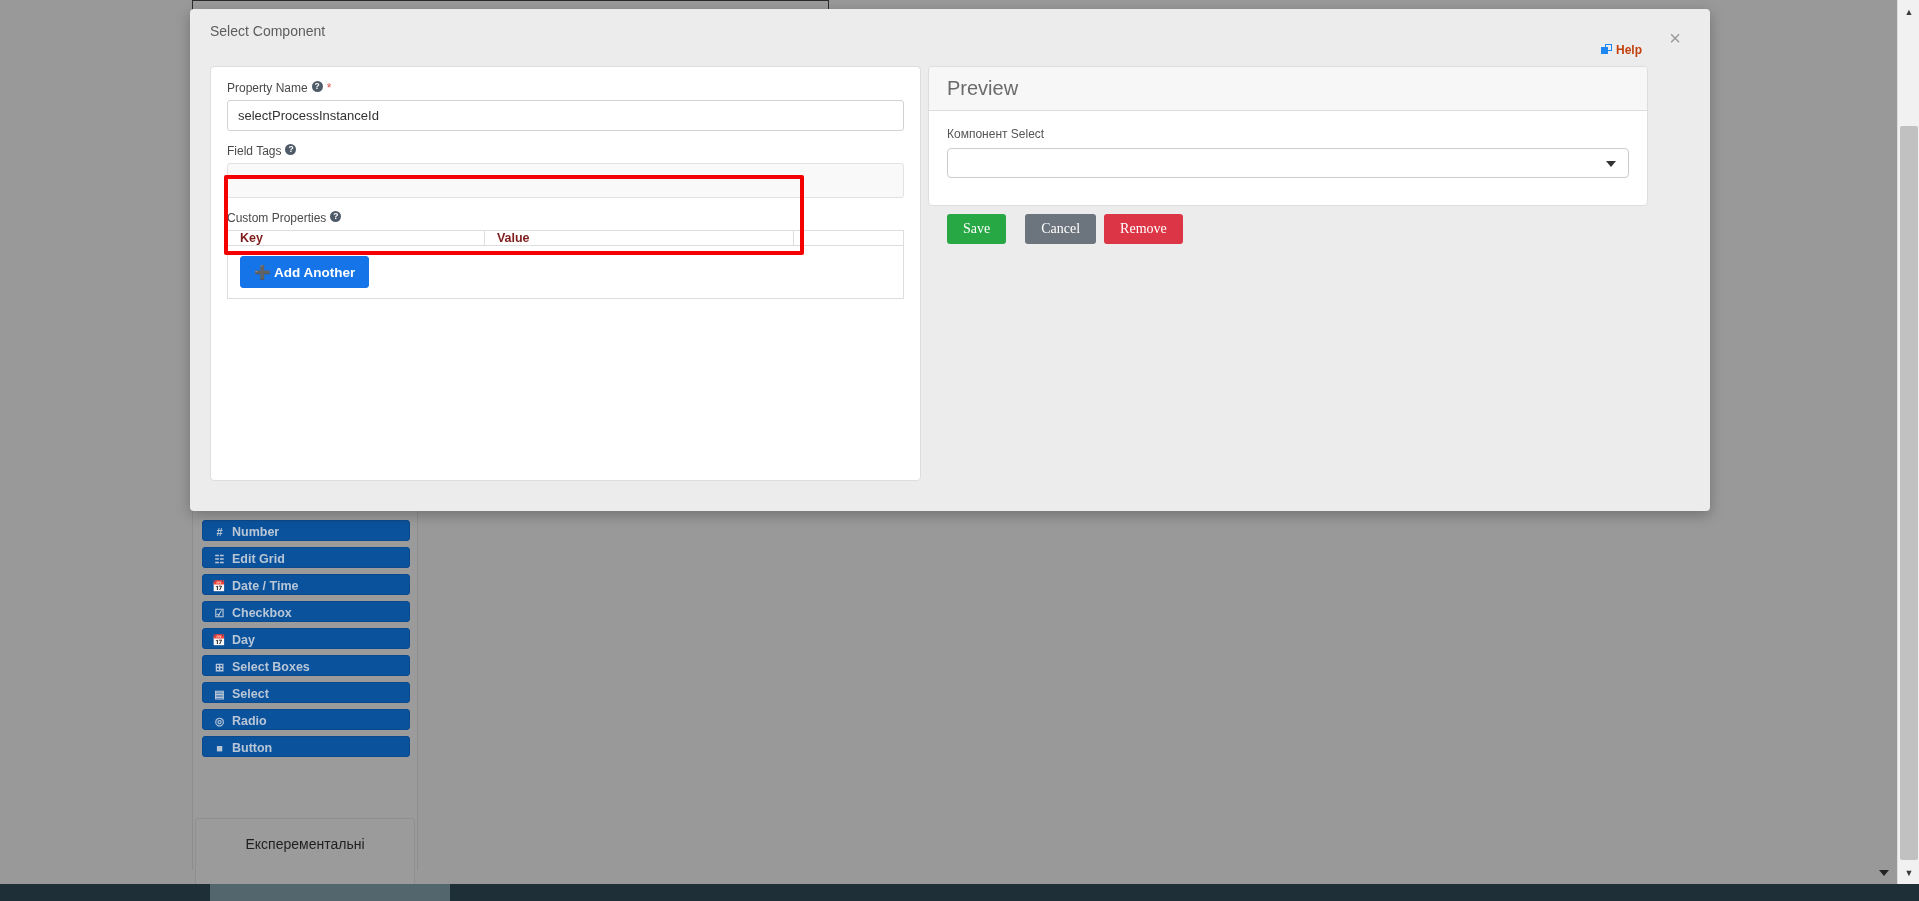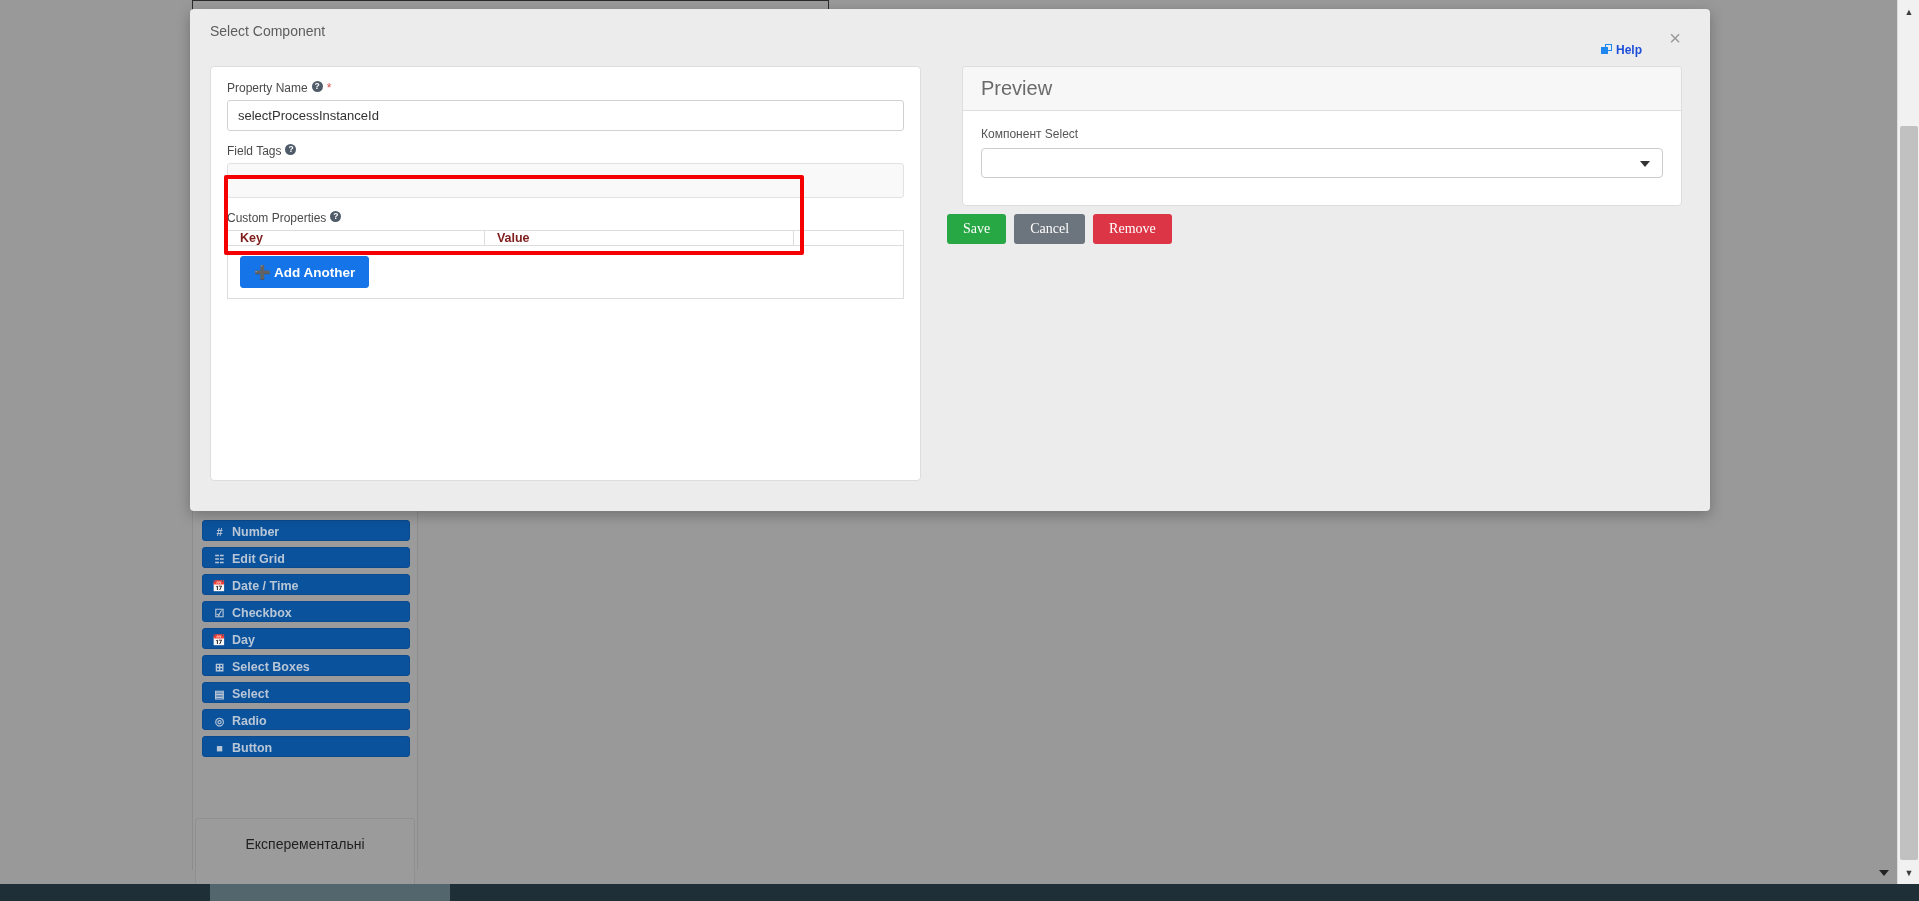--- a/index.html
+++ b/index.html
@@ -77,21 +77,21 @@
     position: absolute;
     left: 20px; top: 14px;
     font-size: 14px;
     color: #5d5d5d;
     font-weight: normal;
   }
   #help-link {
     position: absolute;
     right: 68px; top: 34px;
     font-size: 12px;
-    color: #1d4ed8;
+    color: #c2410c;
     text-decoration: none;
     font-weight: bold;
     cursor: pointer;
   }
   #help-link .hicon {
     display: inline-block;
     position: relative;
     width: 12px; height: 11px;
     margin-right: 3px;
     vertical-align: -1px;
@@ -238,21 +238,21 @@
     font-size: 13.5px;
     font-weight: bold;
     padding: 7px 13px;
     cursor: pointer;
     font-family: "Liberation Sans", sans-serif;
   }
 
   
   #preview-card {
     position: absolute;
-    left: 772px; top: 57px;
+    left: 738px; top: 57px;
     width: 720px; height: 140px;
     background: #fff;
     border: 1px solid #dddddd;
     border-radius: 4px;
   }
   #preview-head {
     height: 44px;
     background: #f7f7f7;
     border-bottom: 1px solid #dddddd;
     border-radius: 4px 4px 0 0;
@@ -294,21 +294,21 @@
   .act-btn {
     border: none;
     border-radius: 3px;
     color: #fff;
     font-size: 14px;
     padding: 7px 16px;
     cursor: pointer;
     font-family: Liberation Serif, serif;
   }
   #btn-save { background: #28a745; }
-  #btn-cancel { background: #6c757d; }
+  #btn-cancel { background: #6c757d; margin-left: 11px; }
   #btn-remove { background: #dc3545; }
 
   
   #vscroll {
     position: absolute;
     right: 0; top: 0;
     width: 22px; height: 901px;
     background: #f1f1f1;
     border-left: 1px solid #dcdcdc;
   }

